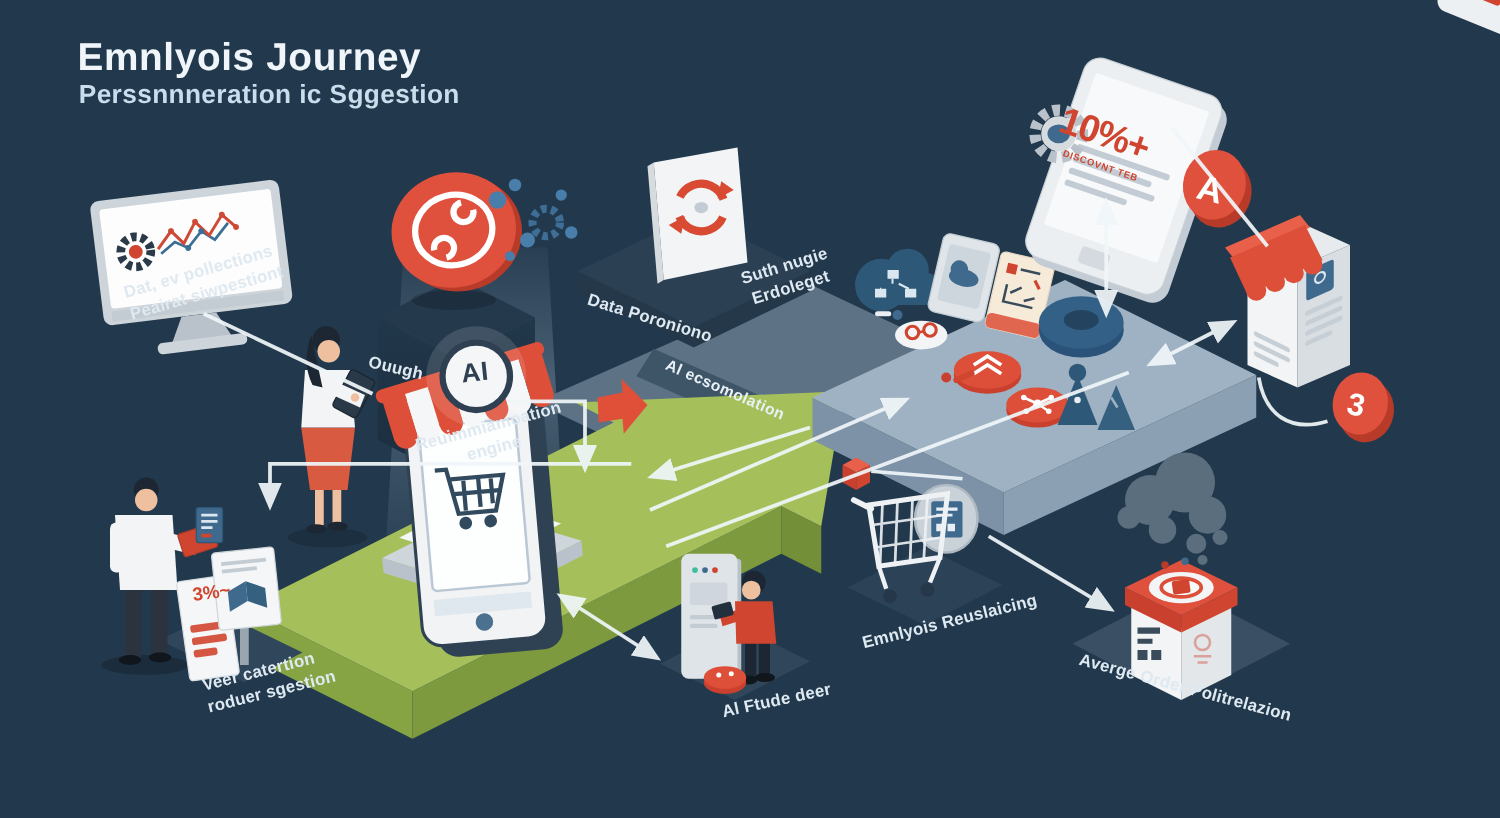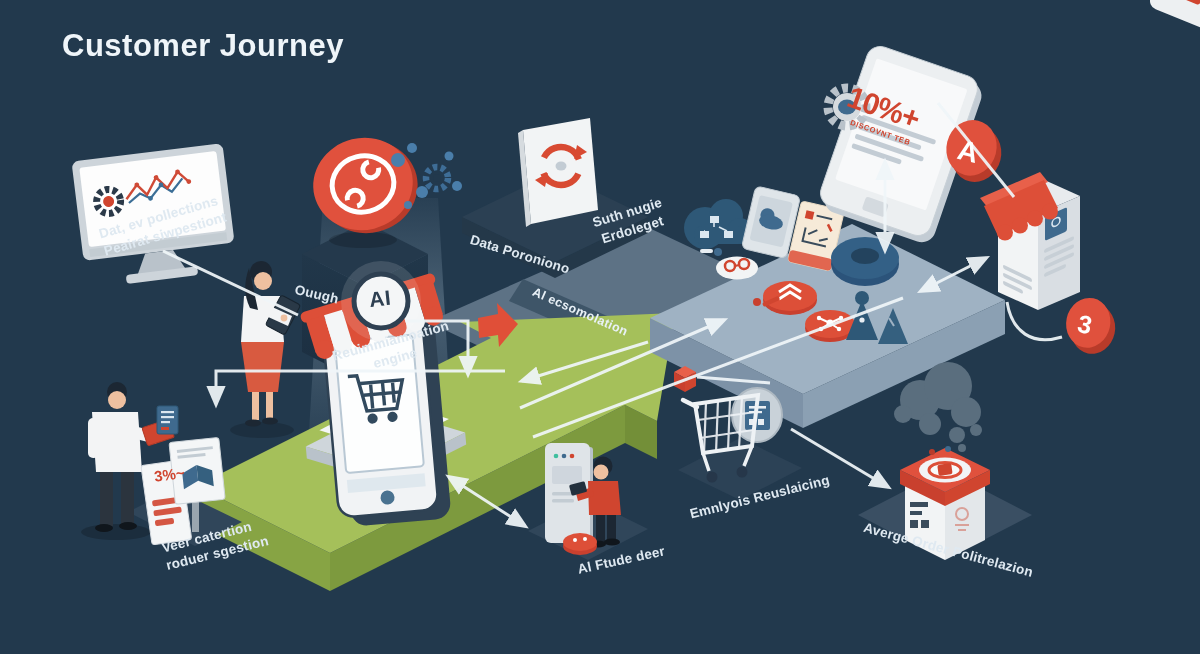--- a/index.html
+++ b/index.html
@@ -440,21 +440,22 @@
     <line x1="921" y1="291" x2="986" y2="258" marker-start="url(#ahs)" marker-end="url(#ah)"></line>
     <line x1="885" y1="162" x2="885" y2="250" marker-start="url(#ahs)" marker-end="url(#ah)"></line>
     <line x1="938" y1="103" x2="1014" y2="197"></line>
     <line x1="791" y1="429" x2="888" y2="487" marker-end="url(#ah)"></line>
     <line x1="449" y1="477" x2="525" y2="526" marker-start="url(#ahs)" marker-end="url(#ah)"></line>
     <path d="M1007,302 C1012,332 1032,346 1062,337"></path>
     <line x1="697" y1="377" x2="770" y2="383"></line>
   </g>
 </svg>
 
-<div class="ttl">Customer Journey</div>
+<div class="ttl">Emnlyois Journey</div>
+<div class="sub">Perssnnneration ic Sggestion</div>
 
 <div class="lbl" style="left:97px;top:226px;transform:rotate(-16deg)">
   <div>Dat, ev pollections</div>
   <div>Peairat siwpestiont</div>
 </div>
 
 <div class="lbl" style="left:297px;top:281px;transform:rotate(13deg)">Ouugh</div>
 
 <div class="lbl center" style="left:316px;top:352px;transform:rotate(-15deg);width:150px">
   <div>Reuimmiamoation</div>

